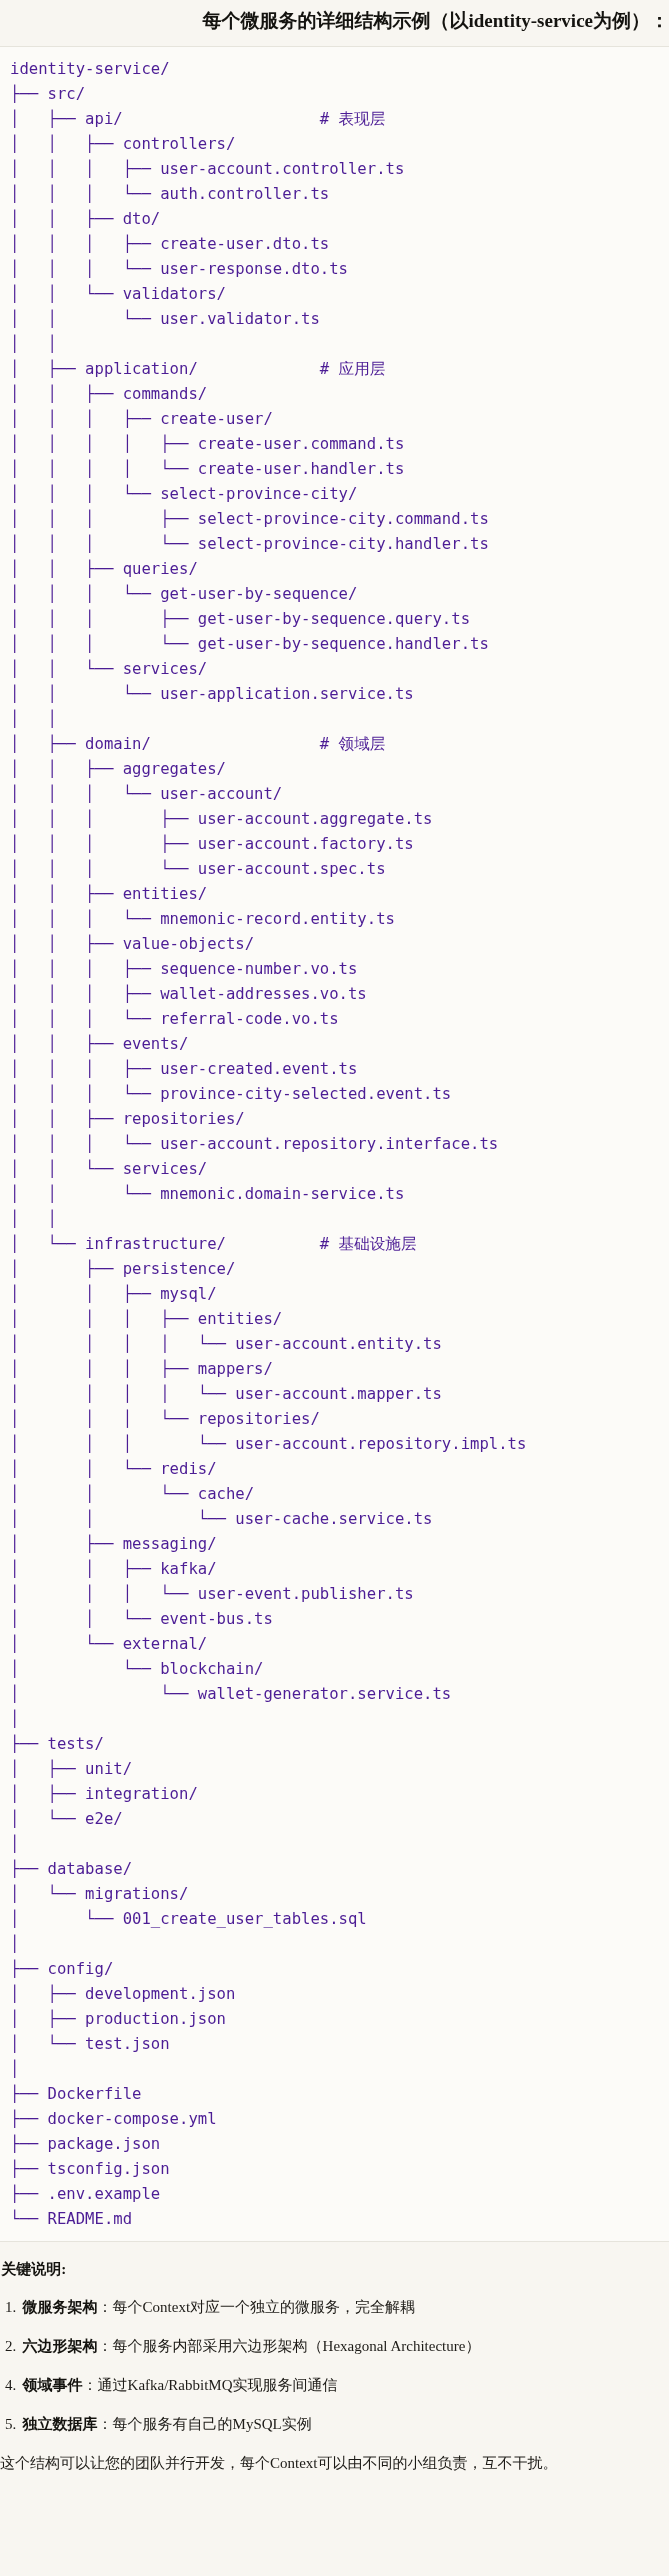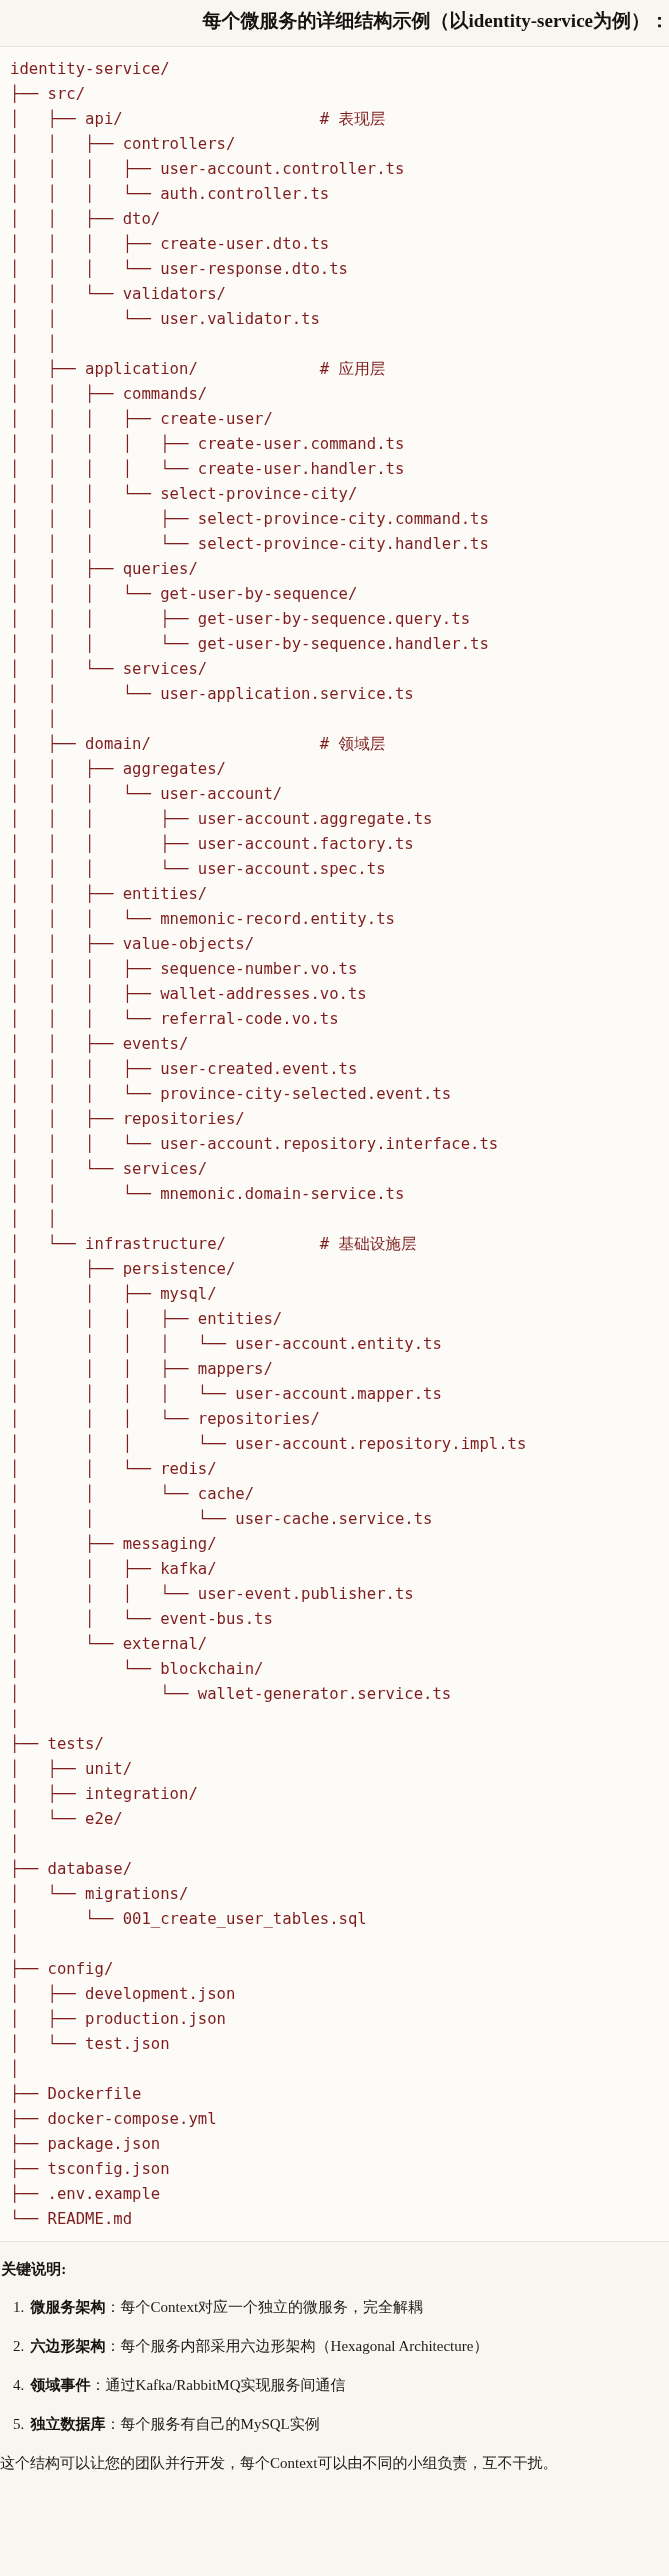--- a/index.html
+++ b/index.html
@@ -26,33 +26,33 @@
     background: #FCFBF8;
     border-top: 0.6px solid #E6E4DC;
     border-bottom: 0.6px solid #E6E4DC;
   }
   .code-block pre {
     margin: 0;
     padding: 10px 7.5px 9.4px 10px;
     font-family: "DejaVu Sans Mono", monospace;
     font-size: 15.6px;
     line-height: 25px;
-    color: #7f1d1d;
+    color: #4c1d95;
     white-space: pre;
   }
   .notes-title {
     font-size: 15px;
     font-weight: bold;
     color: #14130f;
     line-height: 26px;
     margin: 13.8px 0 15px 1.3px;
   }
   ol.notes-list {
     list-style: none;
-    margin: 8px;
+    margin: 0;
     padding: 0 0 0 5px;
   }
   ol.notes-list li {
     font-size: 15px;
     line-height: 21px;
     margin: 0 0 18px 0;
     color: #1d1b17;
   }
   ol.notes-list .num {
     display: inline-block;

